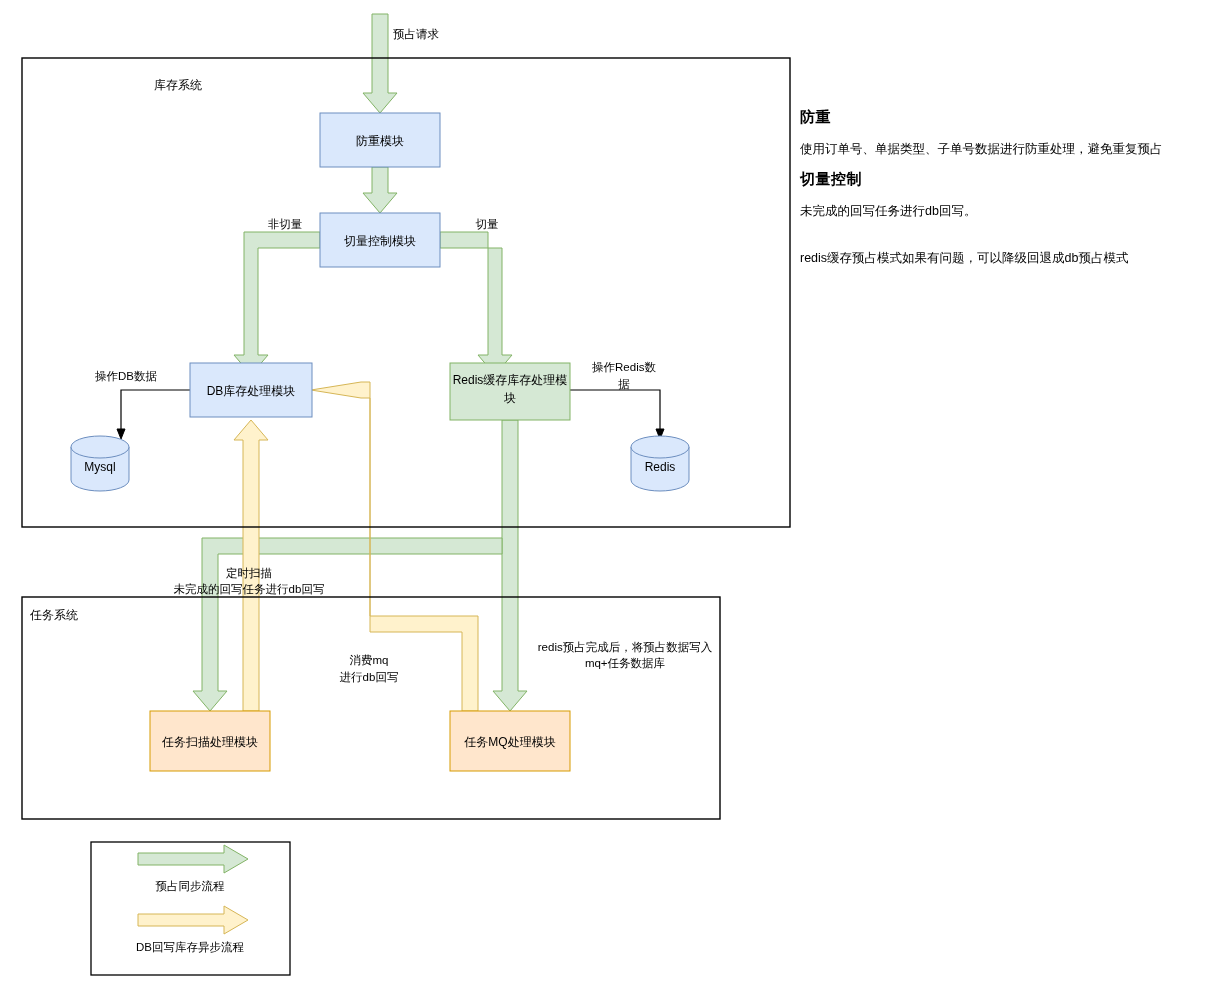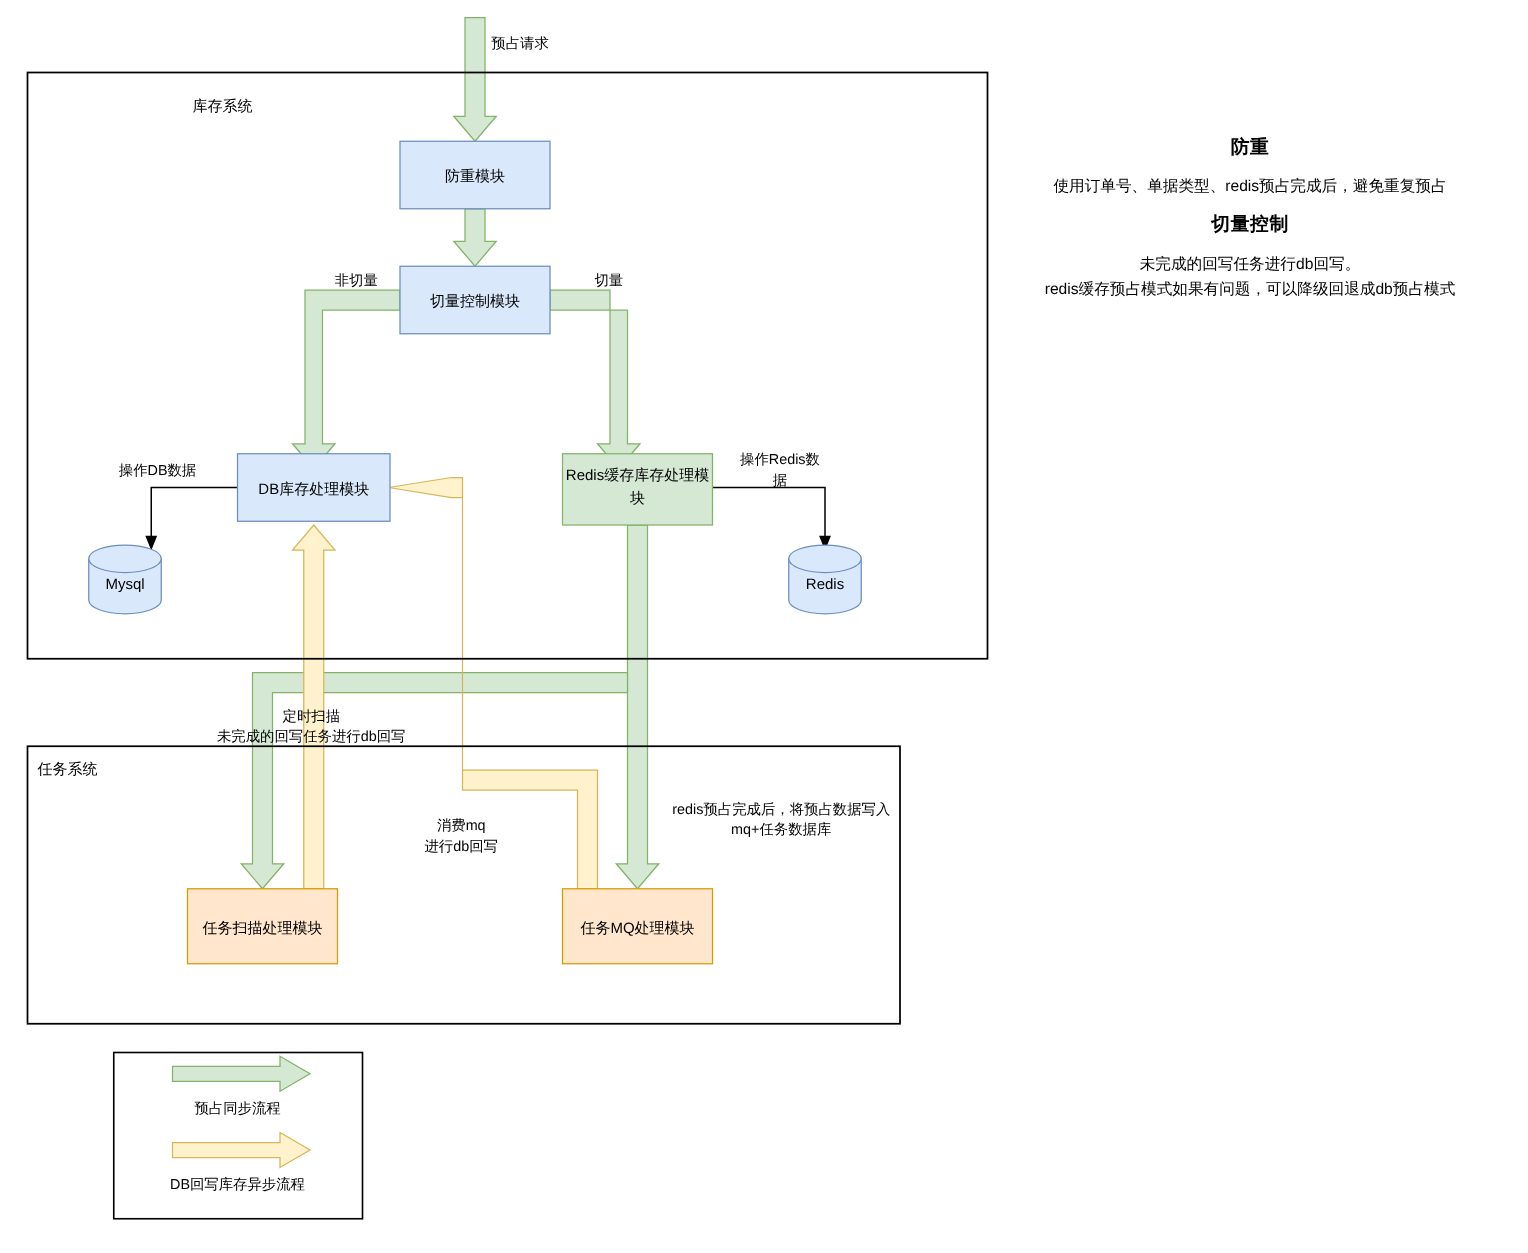--- a/index.html
+++ b/index.html
@@ -19,35 +19,34 @@
     position: absolute;
     left: 0; top: 0;
     width: 1222px;
     height: 1002px;
   }
   .panel {
     position: absolute;
     left: 800px;
     top: 108px;
     width: 400px;
-    text-align: center;
   }
   .panel h3 {
     font-size: 15px;
     font-weight: bold;
     margin: 0 0 14px 0;
     letter-spacing: .5px;
   }
   .panel h3.second { margin-top: 12px; }
   .panel p {
     font-size: 12.5px;
     margin: 0;
     line-height: 17px;
   }
-  .panel p.gap { margin-top: 3px; }
+  .panel p.gap { margin-top: 30px; }
   .nowrap { white-space: nowrap; }
   svg text {
     font-family: "Liberation Sans", "DejaVu Sans", sans-serif;
     fill: #000000;
   }
   .lbl { font-size: 11.5px; }
   .boxlbl { font-size: 12px; }
   .syslbl { font-size: 12px; }
   .legendlbl { font-size: 11.5px; }
 </style>
@@ -179,18 +178,18 @@
 
     <g>
       <path d="M138,914 L224,914 L224,906 L248,920 L224,934 L224,926 L138,926 Z" fill="#fff2cc" stroke="#d6b656" stroke-width="1"></path>
       <text class="legendlbl" x="190" y="951" text-anchor="middle">DB回写库存异步流程</text>
     </g>
   </g>
 </svg>
 
 <div class="panel">
   <h3>防重</h3>
-  <p class="nowrap">使用订单号、单据类型、redis预占完成后，避免重复预占</p>
+  <p class="nowrap">使用订单号、单据类型、子单号数据进行防重处理，避免重复预占</p>
 
   <h3 class="second">切量控制</h3>
   <p class="nowrap">未完成的回写任务进行db回写。</p>
   <p class="nowrap gap">redis缓存预占模式如果有问题，可以降级回退成db预占模式</p>
 </div>
 
 </body></html>

